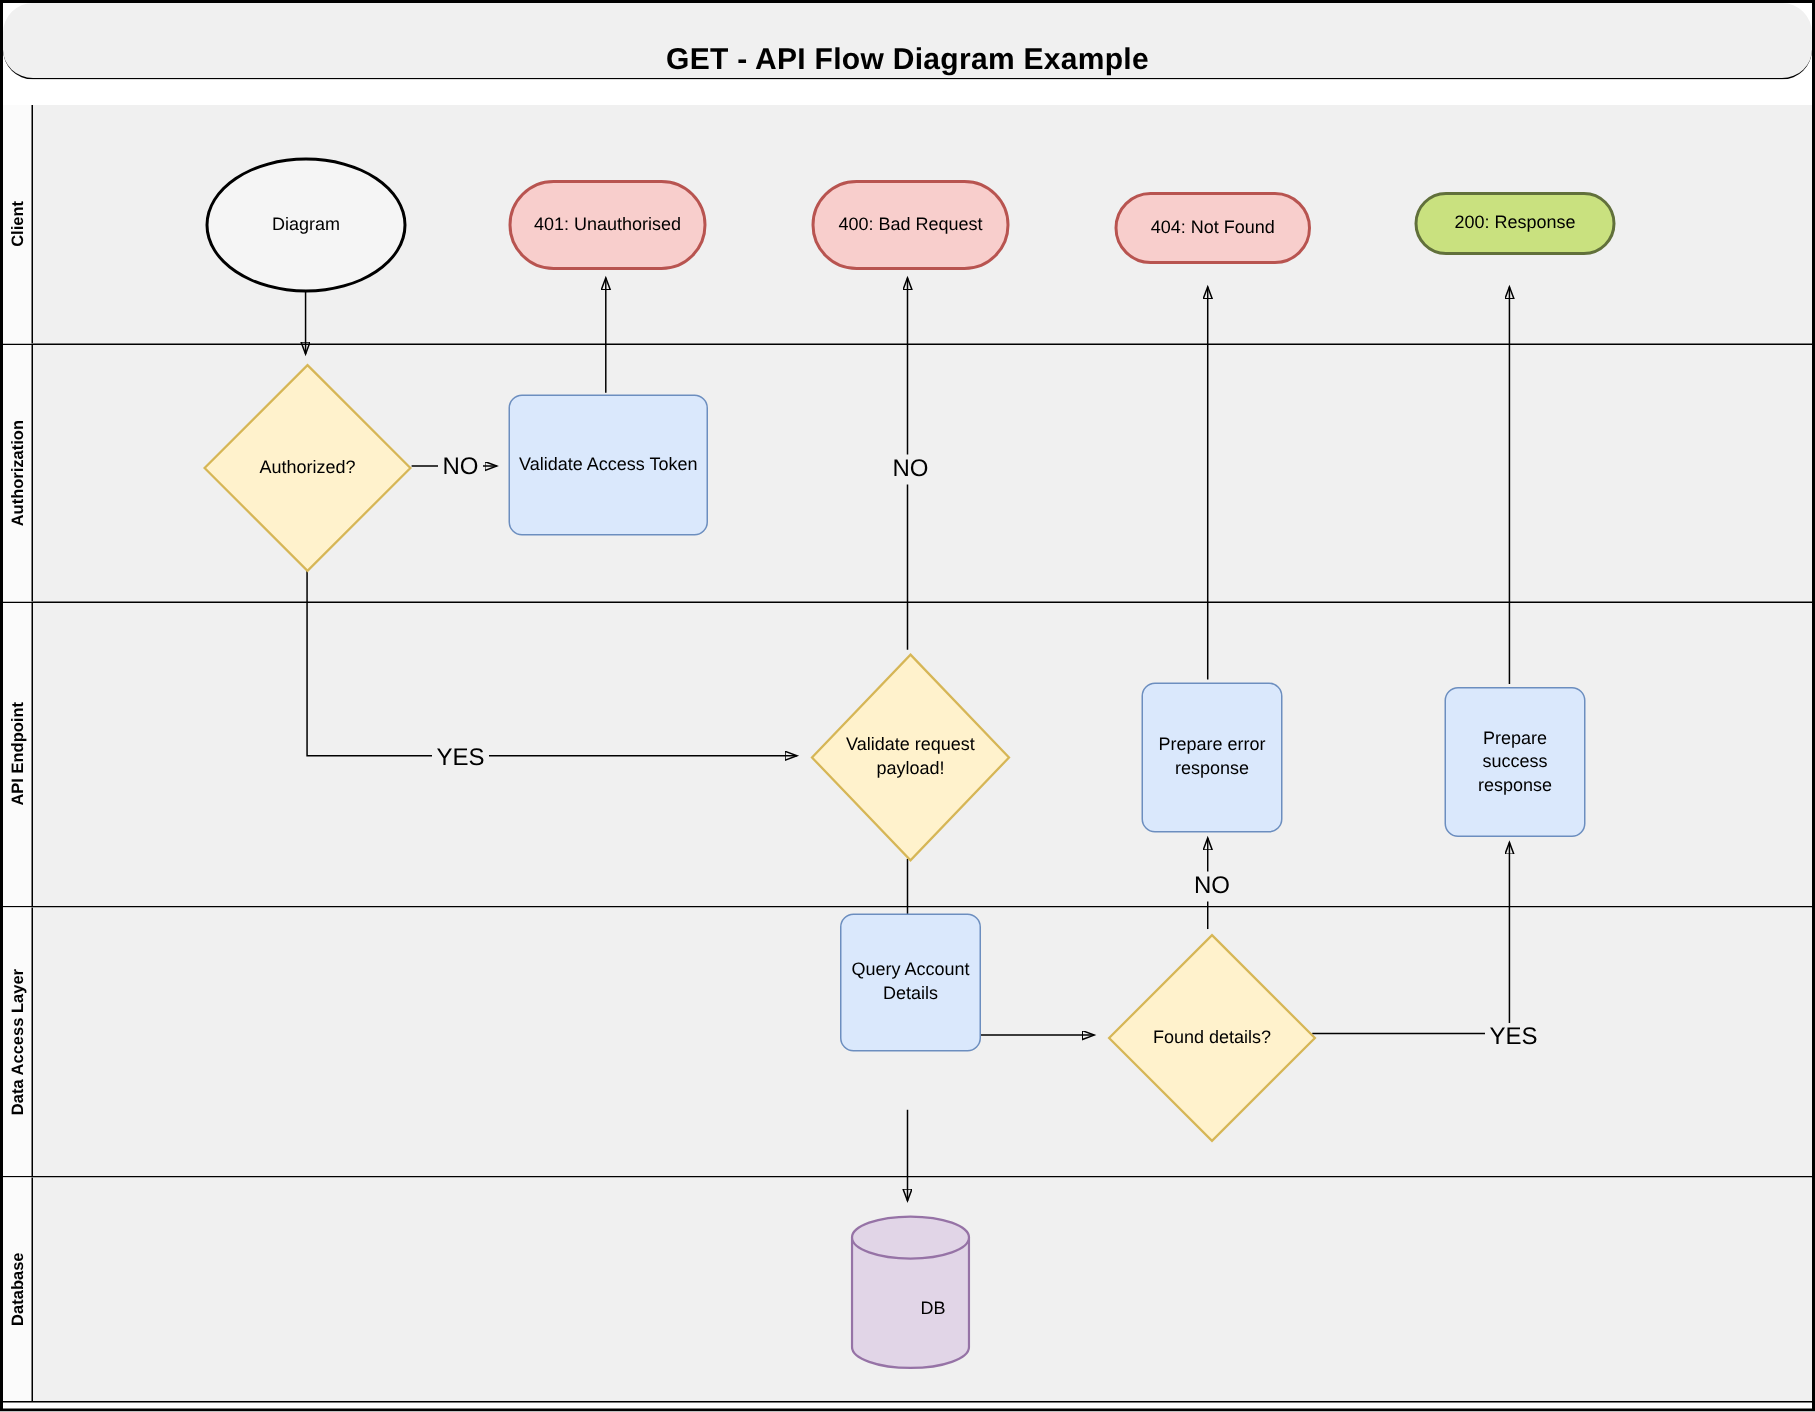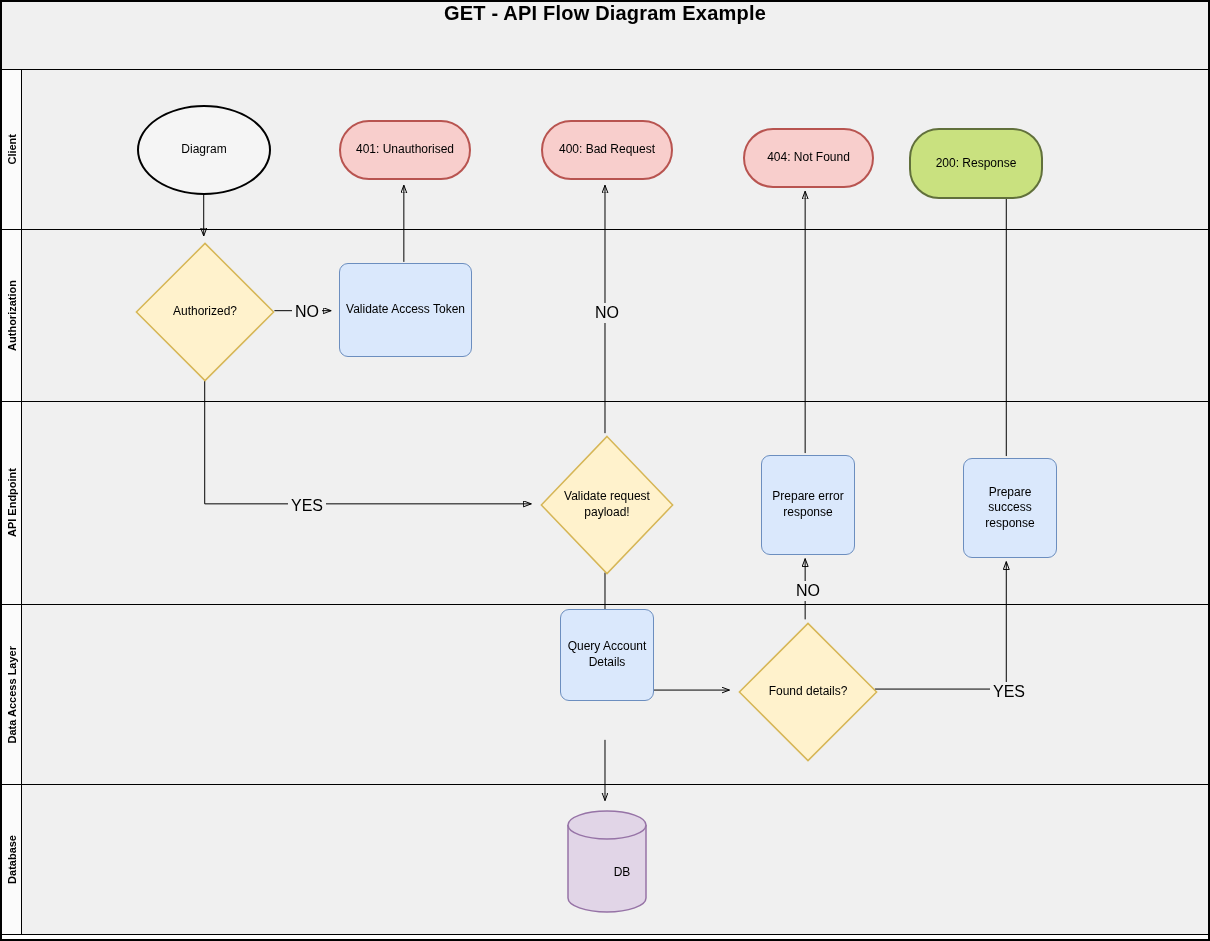--- a/index.html
+++ b/index.html
@@ -1,21 +1,21 @@
 <!DOCTYPE html>
 <html style="--lane-bg: #f0f0f0; --terminator-error-fill: #f8cecc; --terminator-error-stroke: #b85450; --terminator-success-fill: #c9e17f; --terminator-success-stroke: #61703b; --decision-fill: #fff2cc; --decision-stroke: #d6b656; --process-fill: #dae8fc; --process-stroke: #6c8ebf; --db-fill: #e1d5e7; --db-stroke: #9673a6;"><head>
 <meta charset="utf-8">
 <style>
   * { margin:0; padding:0; box-sizing:border-box; }
   html,body { background:#ffffff; }
   body { font-family:"Liberation Sans", sans-serif; }
 
   .canvas { position:relative; width:1210px; height:941px; border:2px solid #000; background:#fff; overflow:hidden; }
 
-  .title-row { position:absolute; left:0; top:0; width:100%; height:68px; background:var(--lane-bg); border-bottom:1px solid #000; display:flex; align-items:flex-start; justify-content:center; }
+  .title-row { position:absolute; left:0; top:0; width:100%; height:51px; background:var(--lane-bg); border-bottom:1px solid #000; display:flex; align-items:flex-end; justify-content:center;border-radius:20px; }
   .title-text { font-size:20px; font-weight:bold; color:#000; letter-spacing:.2px; }
 
   .lane { position:absolute; left:0; width:100%; background:var(--lane-bg); border-bottom:1px solid #000; }
   .lane-strip { position:absolute; left:0; top:0; bottom:0; width:20px; background:#fbfbfb; border-right:1px solid #000; display:flex; align-items:center; justify-content:center; }
   .lane-label { writing-mode:vertical-rl; transform:rotate(180deg); font-size:11px; font-weight:bold; color:#000; white-space:nowrap; }
 
   .edges { position:absolute; inset:0; width:100%; height:100%; pointer-events:none; }
   .edges path { stroke:#000; stroke-width:1; fill:none; }
 
   .node { position:absolute; display:flex; align-items:center; justify-content:center; text-align:center; font-size:12px; color:#000; }
@@ -96,24 +96,24 @@
 
   <div class="node ellipse" style="left:135px;top:103px;width:134px;height:90px">
     <span class="node-label">Diagram</span>
   </div>
   <div class="node terminator error" style="left:337px;top:118px;width:132px;height:60px">
     <span class="node-label">401: Unauthorised</span>
   </div>
   <div class="node terminator error" style="left:539px;top:118px;width:132px;height:60px">
     <span class="node-label">400: Bad Request</span>
   </div>
-  <div class="node terminator error" style="left:741px;top:126px;width:131px;height:60px">
+  <div class="node terminator error" style="left:741px;top:126px;width:131px;height:48px">
     <span class="node-label">404: Not Found</span>
   </div>
-  <div class="node terminator success" style="left:907px;top:126px;width:134px;height:71px">
+  <div class="node terminator success" style="left:941px;top:126px;width:134px;height:42px">
     <span class="node-label">200: Response</span>
   </div>
 
   <div class="node diamond" style="left:133px;top:240px;width:140px;height:140px">
     <svg class="shape" viewBox="0 0 100 100" preserveAspectRatio="none">
       <polygon points="50,1 99,50 50,99 1,50" vector-effect="non-scaling-stroke"></polygon>
     </svg>
     <span class="node-label">Authorized?</span>
   </div>
   <div class="node process" style="left:337px;top:261px;width:133px;height:94px">

